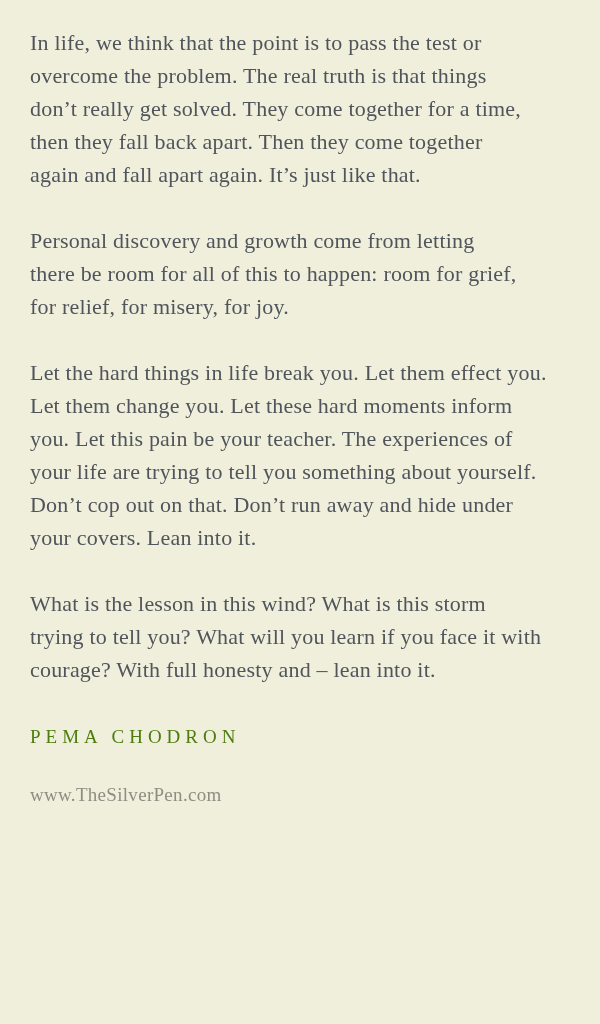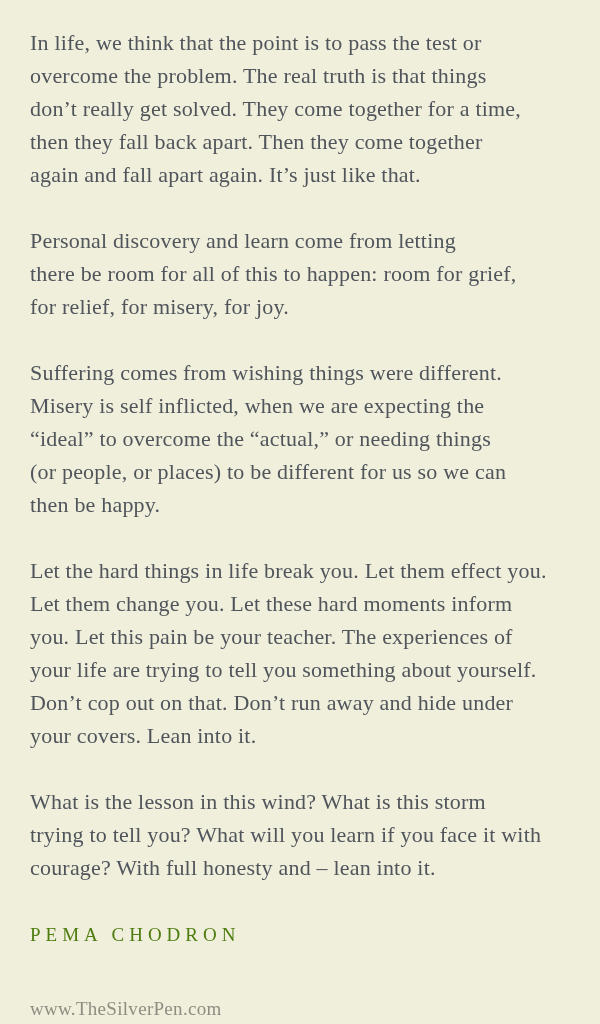--- a/index.html
+++ b/index.html
@@ -27,44 +27,39 @@
     white-space: pre-line;
     letter-spacing: 0.2px;
   }
   .author {
     margin-top: 40px;
     font-size: 19px;
     letter-spacing: 5px;
     color: #4d7c0f;
   }
   .watermark {
-    margin-top: 52px;
+    margin-top: 36px;
     font-size: 19px;
     color: #8e8d82;
     letter-spacing: 0.3px;
   }
 </style>
 </head>
 <body>
 
 <div class="page">
   <div class="quote-body">
     <p>In life, we think that the point is to pass the test or
 overcome the problem. The real truth is that things
 don’t really get solved. They come together for a time,
 then they fall back apart. Then they come together
 again and fall apart again. It’s just like that.</p>
-    <p>Personal discovery and learn come from letting
+    <p>Personal discovery and growth come from letting
 there be room for all of this to happen: room for grief,
 for relief, for misery, for joy.</p>
-    <p>Suffering comes from wishing things were different.
-Misery is self inflicted, when we are expecting the
-“ideal” to overcome the “actual,” or needing things
-(or people, or places) to be different for us so we can
-then be happy.</p>
     <p>Let the hard things in life break you. Let them effect you.
 Let them change you. Let these hard moments inform
 you. Let this pain be your teacher. The experiences of
 your life are trying to tell you something about yourself.
 Don’t cop out on that. Don’t run away and hide under
 your covers. Lean into it.</p>
     <p>What is the lesson in this wind? What is this storm
 trying to tell you? What will you learn if you face it with
 courage? With full honesty and – lean into it.</p>
   </div>

